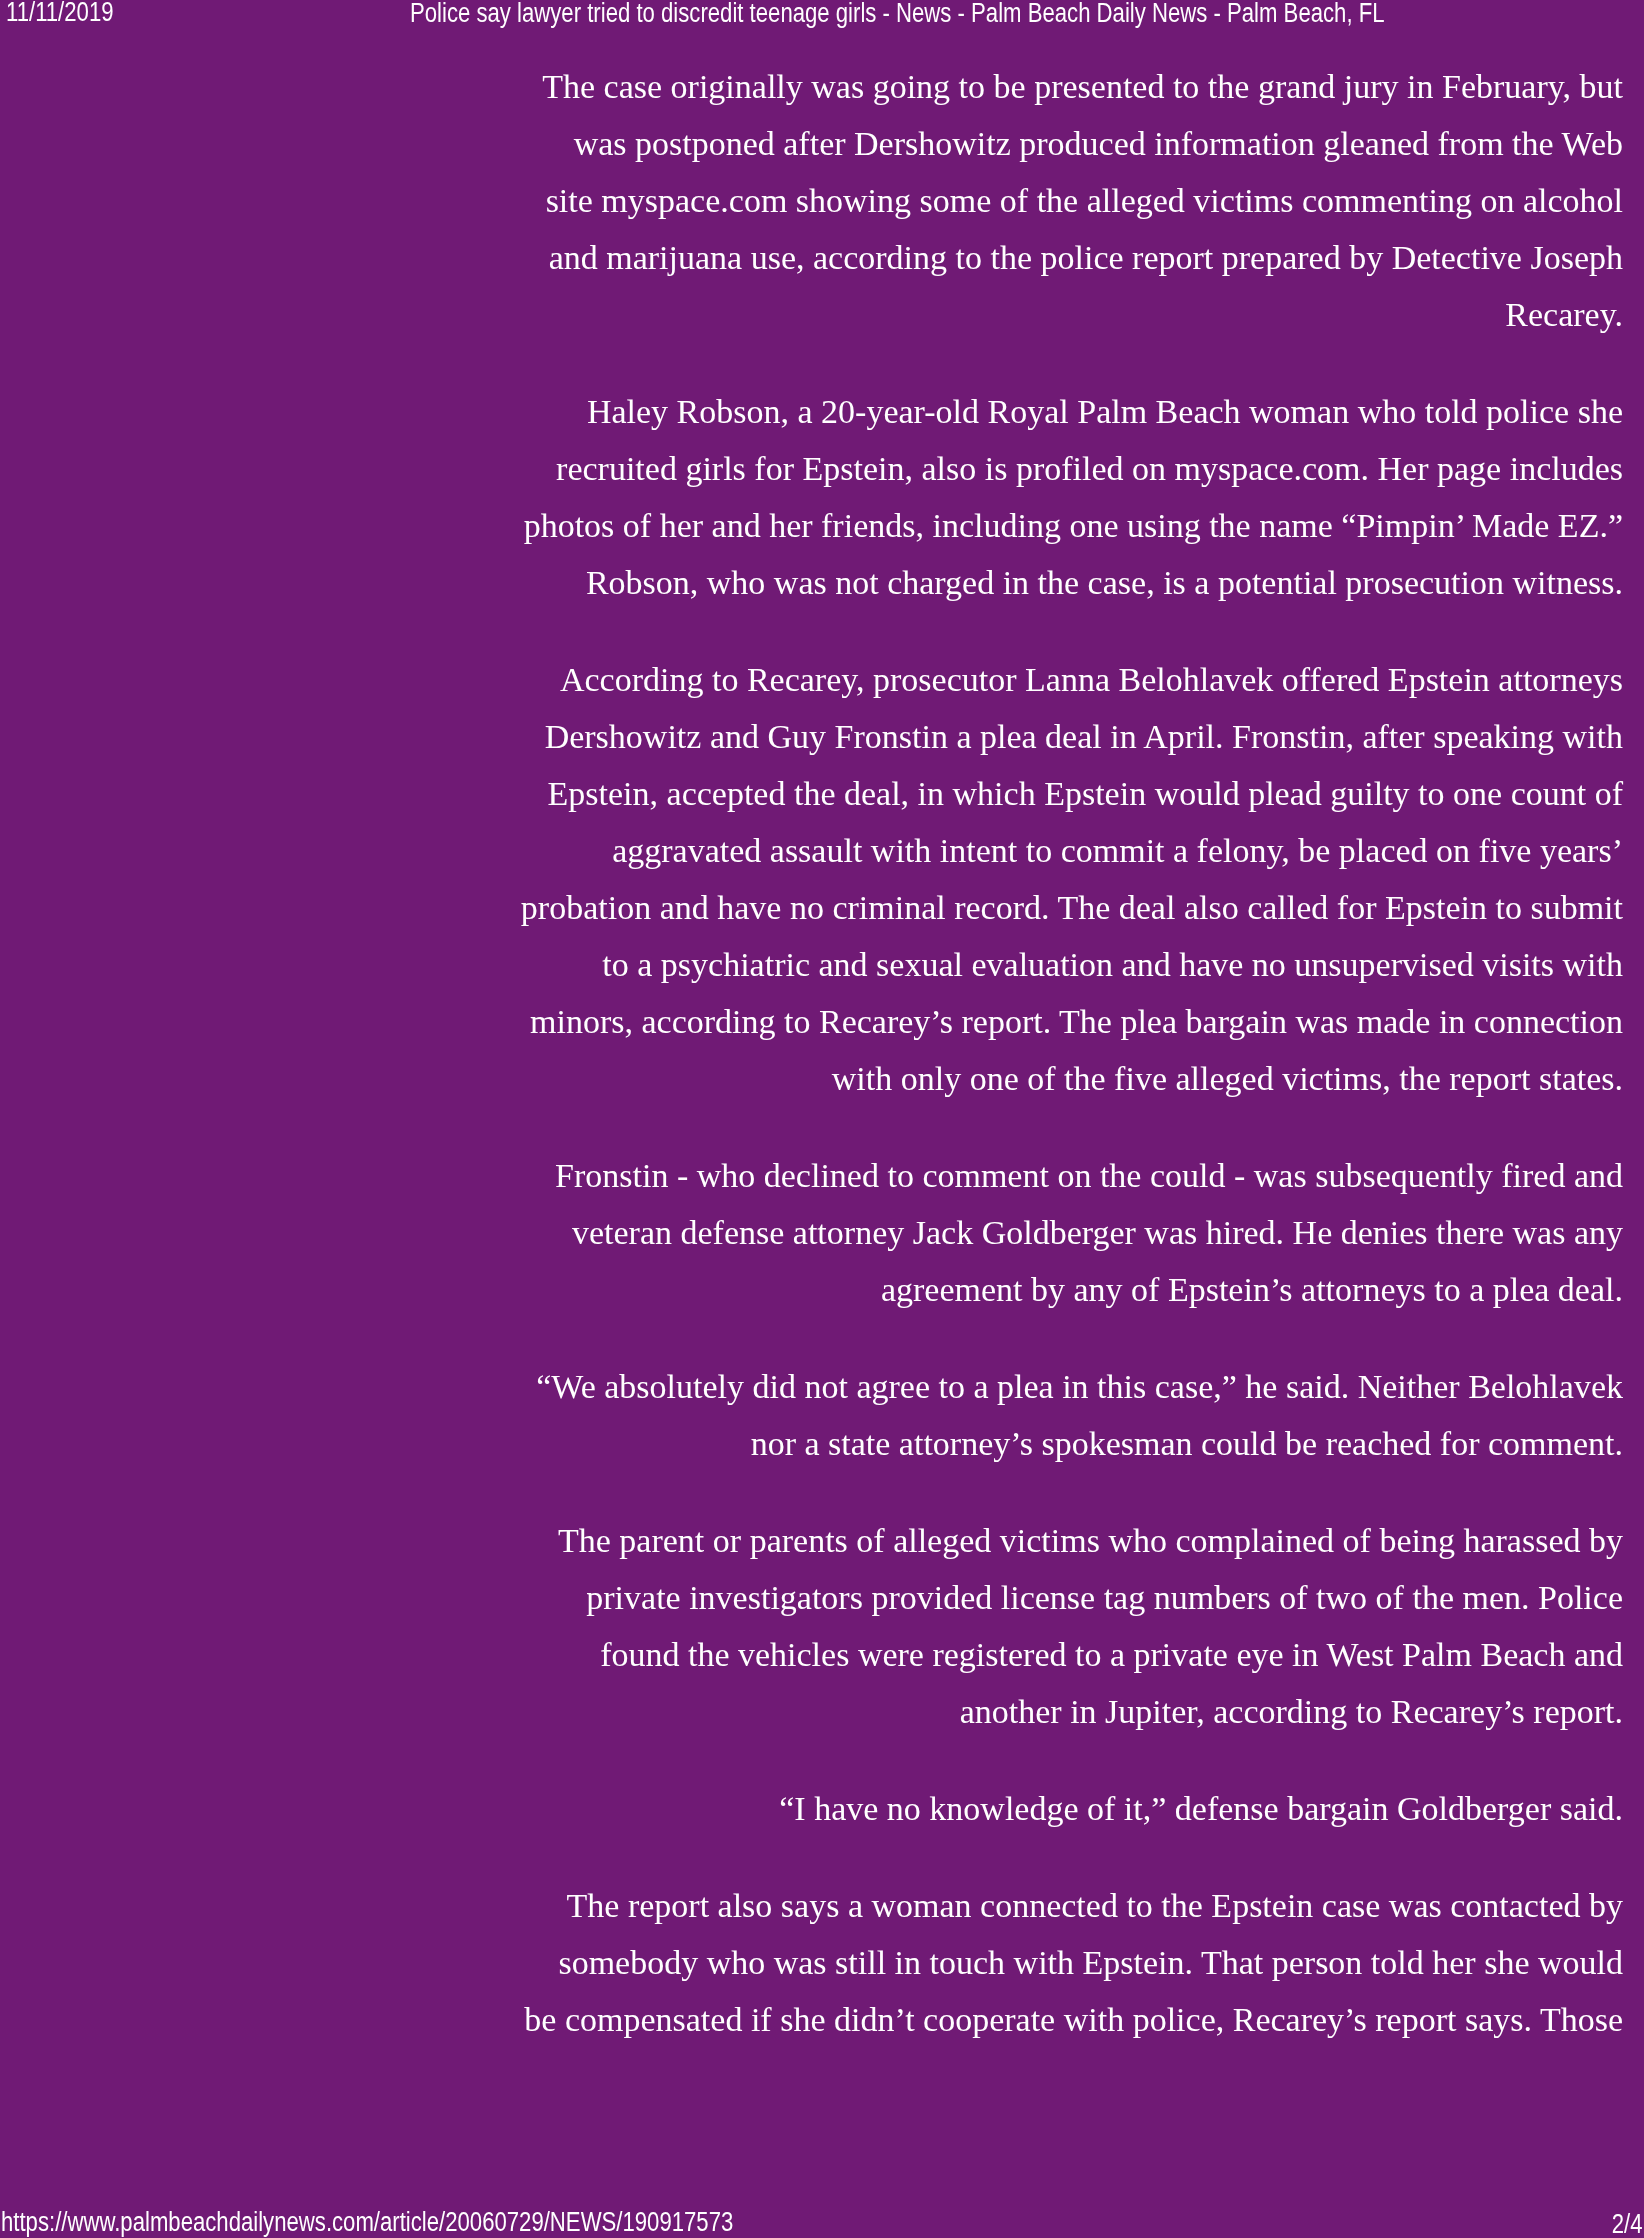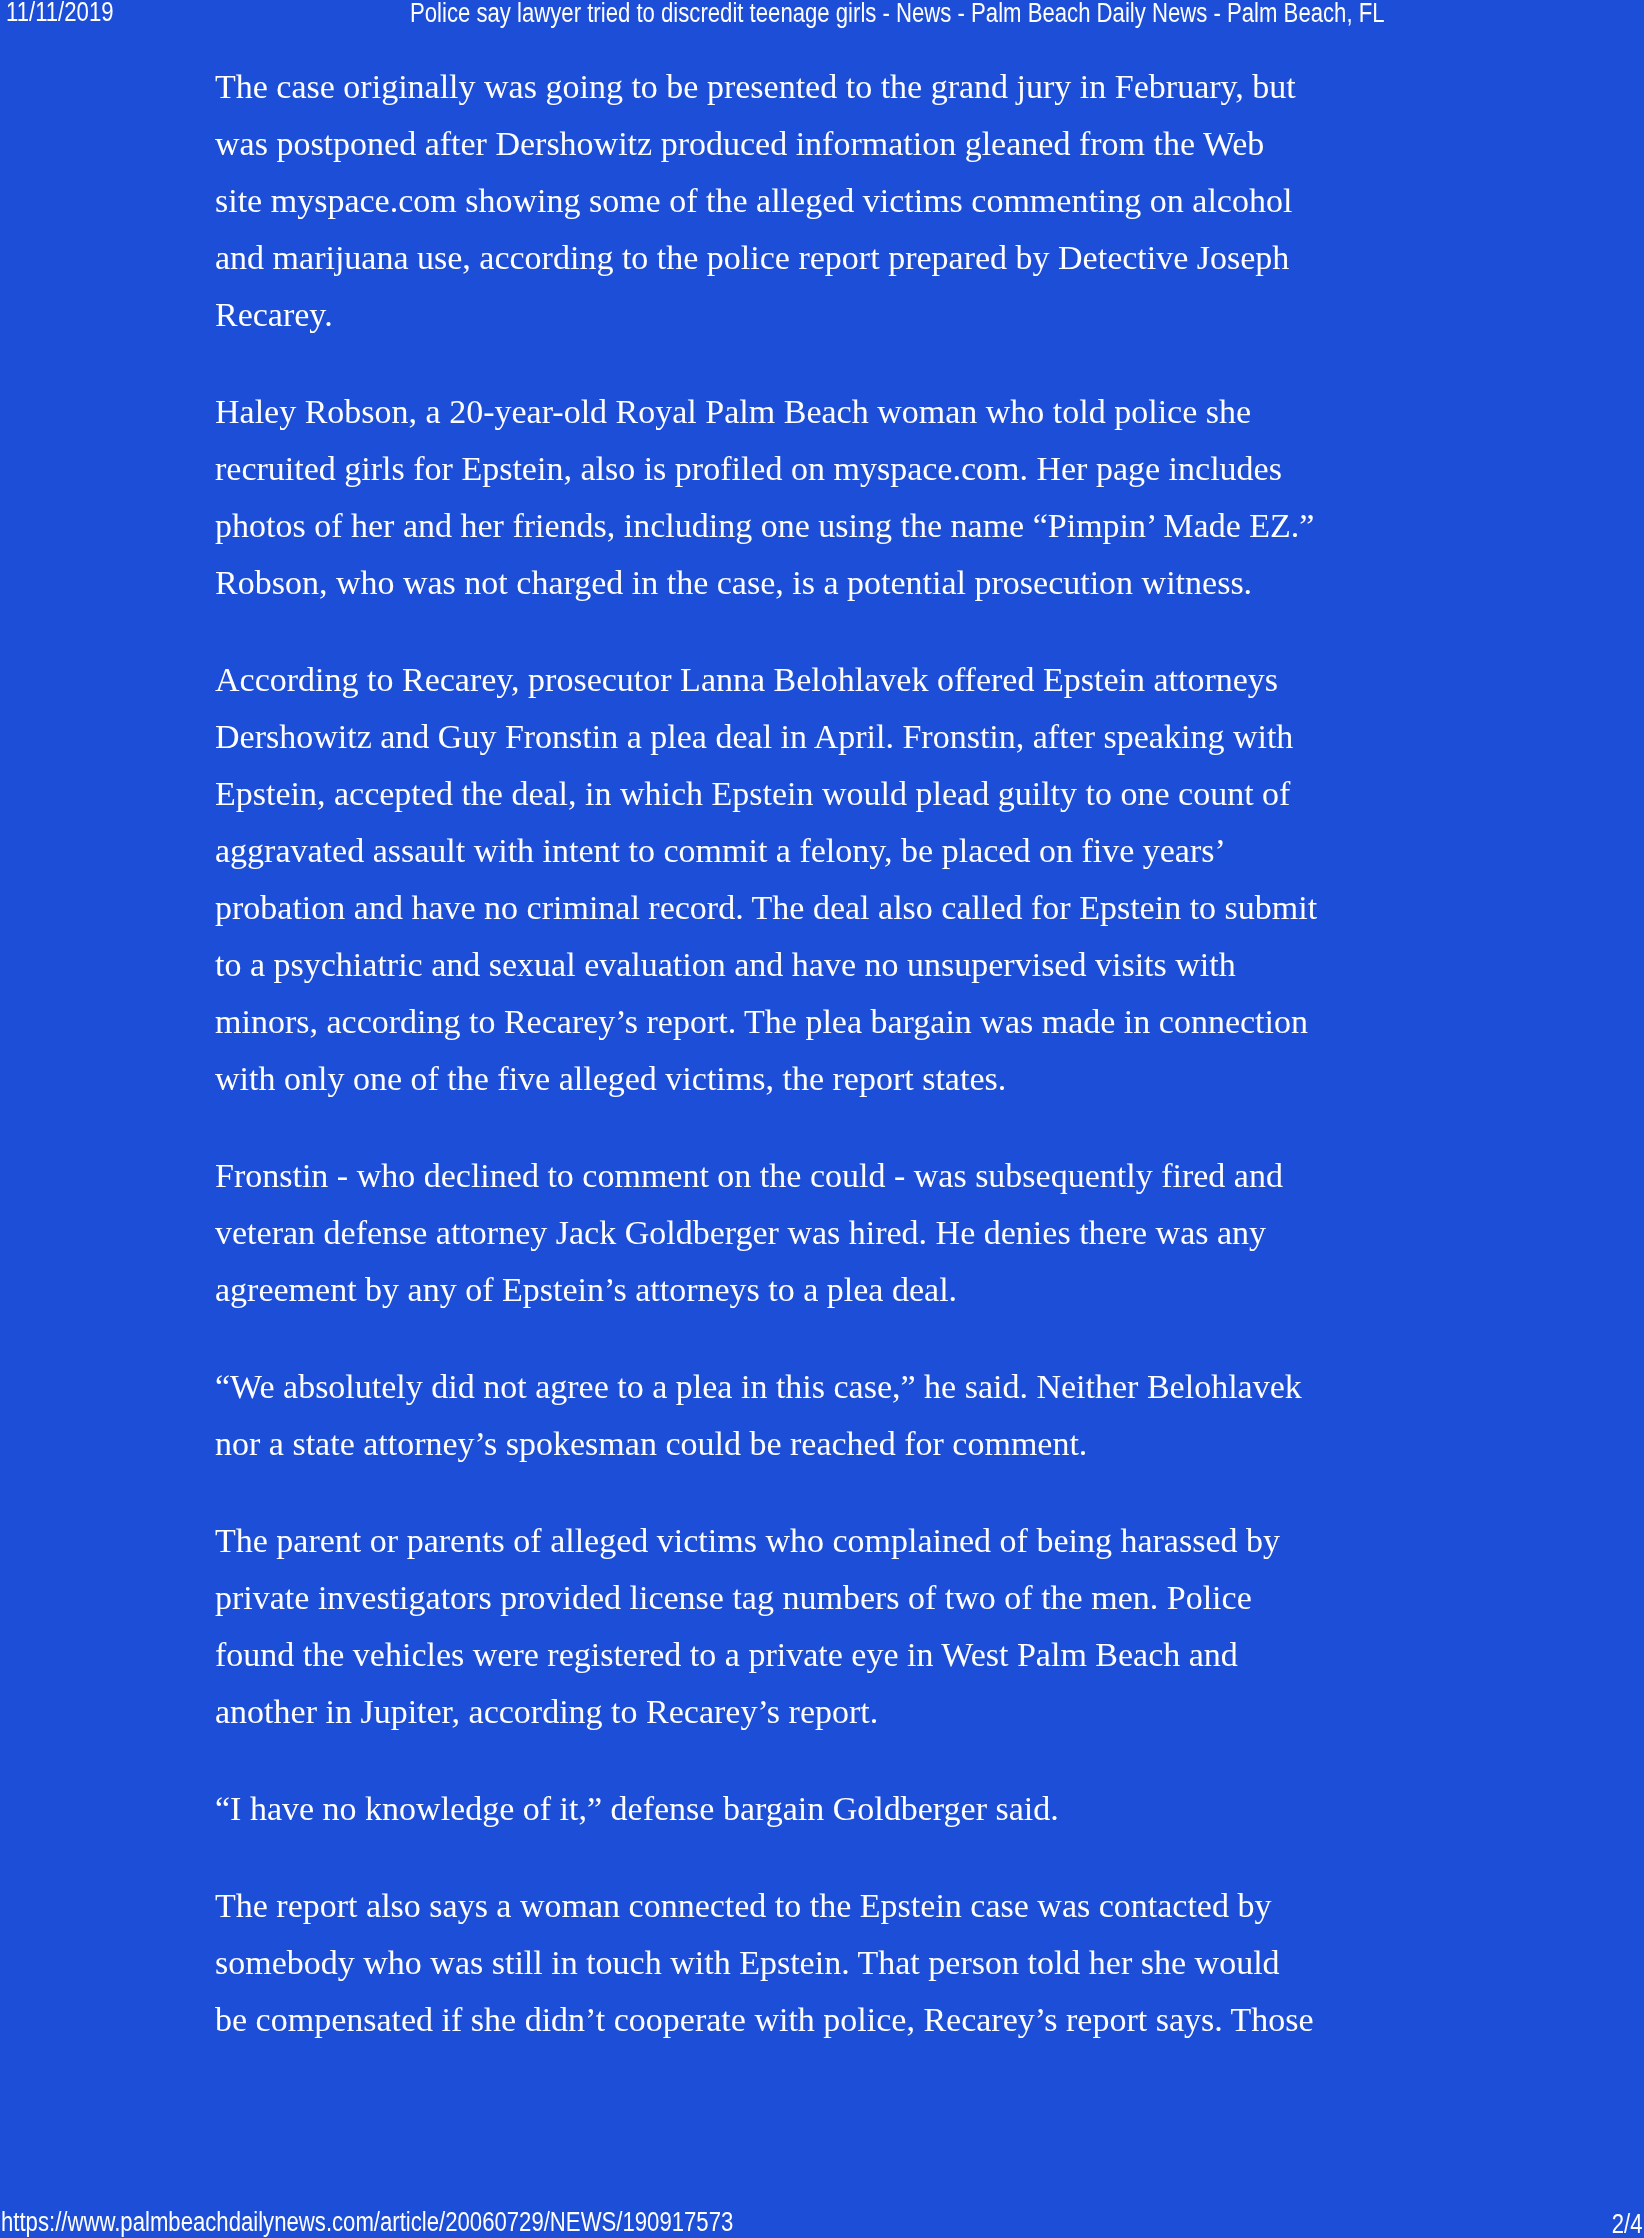--- a/index.html
+++ b/index.html
@@ -4,21 +4,21 @@
 <style>
   html, body {
     margin: 0;
     padding: 0;
     background: #000000;
   }
   .page {
     position: relative;
     width: 1645px;
     height: 2239px;
-    background: #1d4ed8;
+    background: #701a75;
     color: #ffffff;
     overflow: hidden;
   }
 
   
   .chrome {
     position: absolute;
     font-family: "Liberation Sans", sans-serif;
     font-size: 27px;
     line-height: 27px;
@@ -33,20 +33,21 @@
 
   
   .article {
     position: absolute;
     left: 215px;
     top: 58px;
     width: 1408px;
     font-family: "Liberation Serif", serif;
     font-size: 34px;
     line-height: 57px;
+    text-align: right;
   }
   .article p {
     margin: 0 0 40px 0;
     white-space: pre-line; 
   }
 </style>
 </head>
 <body>
 
 <div class="page">

